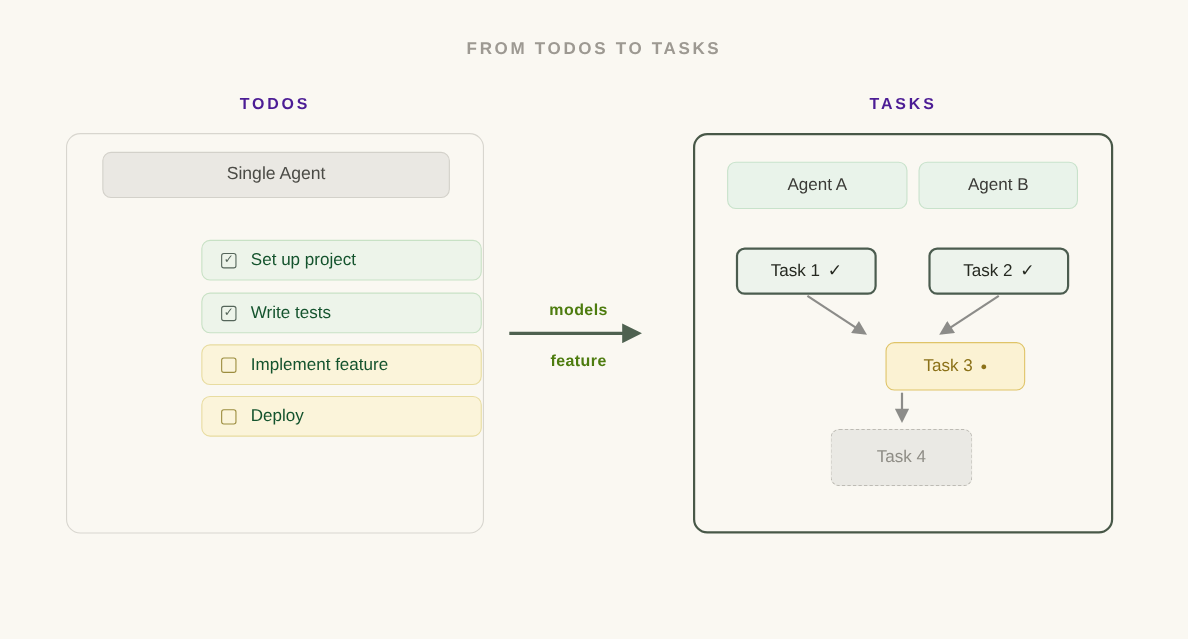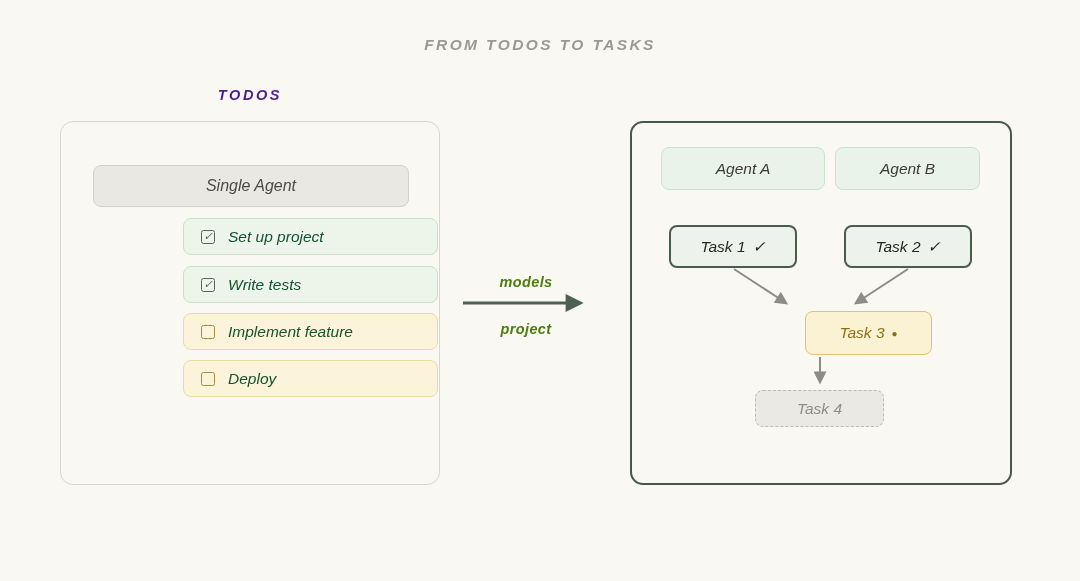--- a/index.html
+++ b/index.html
@@ -1,19 +1,19 @@
 <!DOCTYPE html>
 <html><head>
 <meta charset="utf-8">
 <style>
   html,body { margin:0; padding:0; }
   body { font-family:"Liberation Sans", sans-serif; }
   .canvas {
     position:relative; width:1080px; height:581px;
-    background:#faf8f2; overflow:hidden;font-style:italic;
+    background:#faf8f2; overflow:hidden;
   }
   .main-title {
     position:absolute; top:36px; left:0; width:1080px; text-align:center;
     font-weight:700; font-size:15.5px; letter-spacing:2.4px; color:#9d9992;
   }
   .col-header {
     position:absolute; top:87px; text-align:center;
     font-weight:700; font-size:14.5px; letter-spacing:2.6px; color:#4c1d95;
   }
   .panel { position:absolute; top:121px; height:364px; border-radius:13px; box-sizing:border-box; }
@@ -60,24 +60,25 @@
   .edges { position:absolute; left:0; top:0; width:1080px; height:581px; pointer-events:none; }
 </style>
 </head>
 <body>
 
 <div class="canvas">
 
   <div class="main-title">FROM TODOS TO TASKS</div>
 
   <div class="col-header" style="left:60px; width:380px;">TODOS</div>
+  <div class="col-header" style="left:630px; width:382px;">TASKS</div>
 
   <div class="panel panel-todos">
 
-    <div class="agent-single" style="left:32px; top:43px; position:absolute;">
+    <div class="agent-single" style="left:32px; top:16px; position:absolute;">
       <span>Single Agent</span>
     </div>
 
     <div class="todo-item todo-green" style="top:96px;">
       <span class="cb cb-done">
         <span>✓</span>
       </span>
       <span class="todo-label">Set up project</span>
     </div>
 
@@ -98,21 +99,21 @@
     <div class="todo-item todo-yellow" style="top:191px;">
       <span class="cb cb-pending">
         <span></span>
       </span>
       <span class="todo-label">Implement feature</span>
     </div>
 
   </div>
 
   <div class="trans-label" style="top:274px;">models</div>
-  <div class="trans-label" style="top:321px;">project</div>
+  <div class="trans-label" style="top:321px;">feature</div>
 
   <div class="panel panel-tasks"></div>
 
   <div class="node agent-box" style="left:661px; top:147px; width:164px; height:43px;">
     <span>Agent A</span>
   </div>
   <div class="node agent-box" style="left:835px; top:147px; width:145px; height:43px;">
     <span>Agent B</span>
   </div>
 
@@ -121,21 +122,21 @@
     <span>✓</span>
   </div>
   <div class="node task-done" style="left:844px; top:225px; width:128px; height:43px;">
     <span>Task 2</span>
     <span>✓</span>
   </div>
   <div class="node task-active" style="left:757px; top:311px; width:127px; height:44px;margin-left:48px;">
     <span>Task 3</span>
     <span class="status-dot">●</span>
   </div>
-  <div class="node task-pending" style="left:755px; top:390px; width:129px; height:37px;">
+  <div class="node task-pending" style="left:755px; top:390px; width:129px; height:52px;">
     <span>Task 4</span>
   </div>
 
   <svg class="edges" viewBox="0 0 1080 581" xmlns="http://www.w3.org/2000/svg">
     <defs>
       <marker id="ah-green" viewBox="0 0 10 10" refX="8" refY="5" markerWidth="7" markerHeight="6" orient="auto-start-reverse" markerUnits="strokeWidth">
         <path d="M0,0 L10,5 L0,10 z" fill="#4e6150"></path>
       </marker>
       <marker id="ah-gray" viewBox="0 0 10 10" refX="8" refY="5" markerWidth="7" markerHeight="6.5" orient="auto-start-reverse" markerUnits="strokeWidth">
         <path d="M0,0 L10,5 L0,10 z" fill="#8c8c89"></path>

